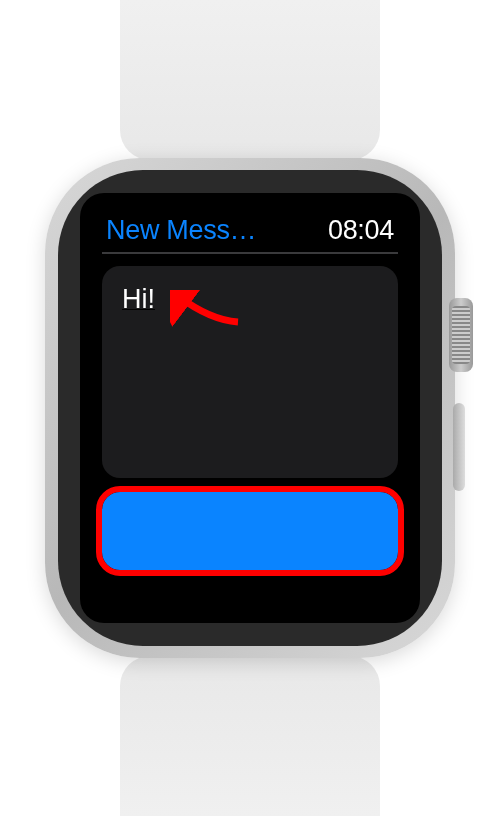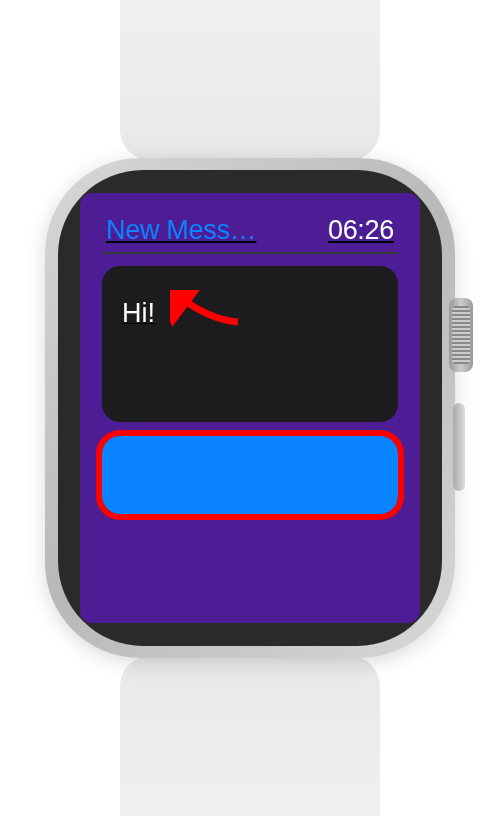--- a/index.html
+++ b/index.html
@@ -67,22 +67,22 @@
       border-radius: 85px;
       display: flex;
       align-items: center;
       justify-content: center;
     }
     
     
     .watch-screen {
       width: 340px;
       height: 430px;
-      background: #4c1d95;
-      border-radius: 12px;
+      background: #000000;
+      border-radius: 24px;
       padding: 22px 22px;
       position: relative;
       overflow: hidden;
       text-decoration: underline;
     }
     
     
     .digital-crown {
       position: absolute;
       right: -18px;
@@ -149,22 +149,22 @@
     .divider {
       height: 1.5px;
       background: #3a3a3c;
       margin-bottom: 12px;
     }
     
     
     .message-area {
       background: #1c1c1e;
       border-radius: 18px;
-      height: 156px;
-      padding: 32px 20px;
+      height: 212px;
+      padding: 18px 20px;
       margin-bottom: 14px;
       position: relative;
     }
     
     .message-text {
       color: #ffffff;
       font-size: 27px;
       font-weight: 400;
     }
     
@@ -207,21 +207,21 @@
 
 <div class="watch-case">
   <div class="digital-crown"></div>
   <div class="side-button"></div>
 
   <div class="watch-bezel">
     <div class="watch-screen">
 
       <div class="header">
         <span class="header-title">New Mess…</span>
-        <span class="header-time">06:26</span>
+        <span class="header-time">08:04</span>
       </div>
 
       <div class="divider"></div>
 
       <div class="message-area">
         <span class="message-text">Hi!</span>
         
         <svg class="arrow-annotation" width="72" height="42" viewBox="0 0 72 42">
           <defs>
             <marker id="arrowhead" markerWidth="8" markerHeight="8" refX="2" refY="4" orient="auto">

